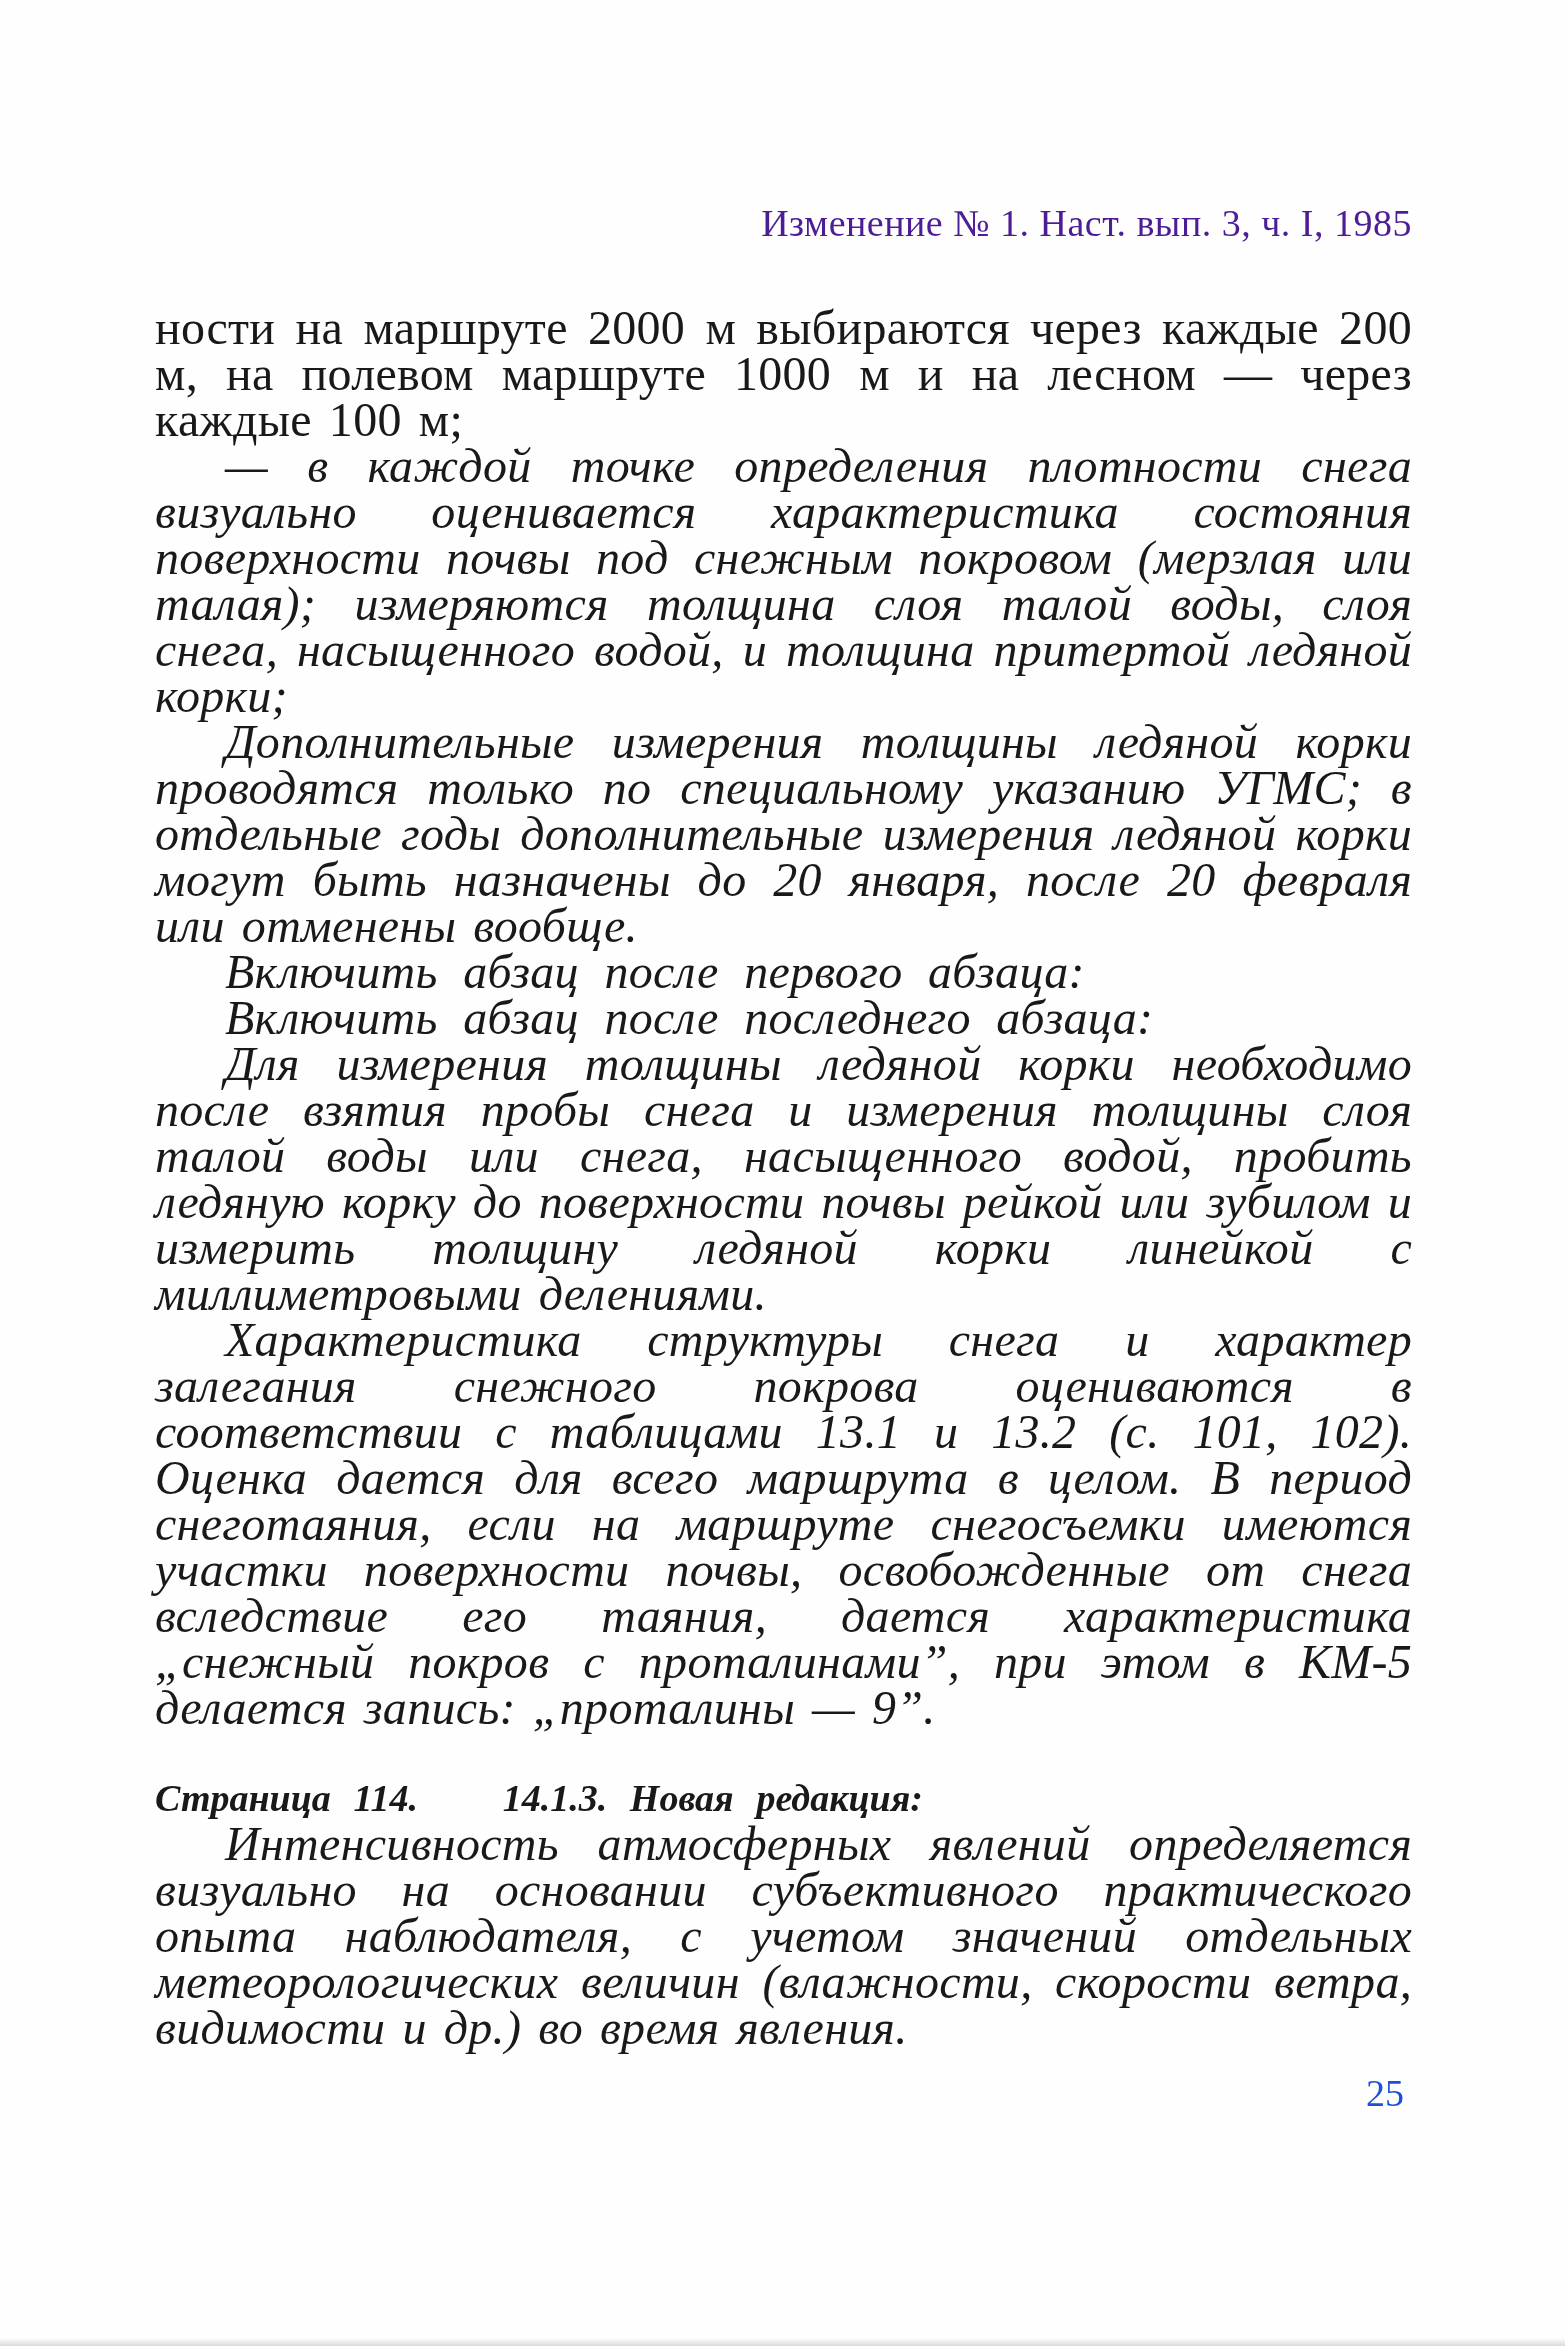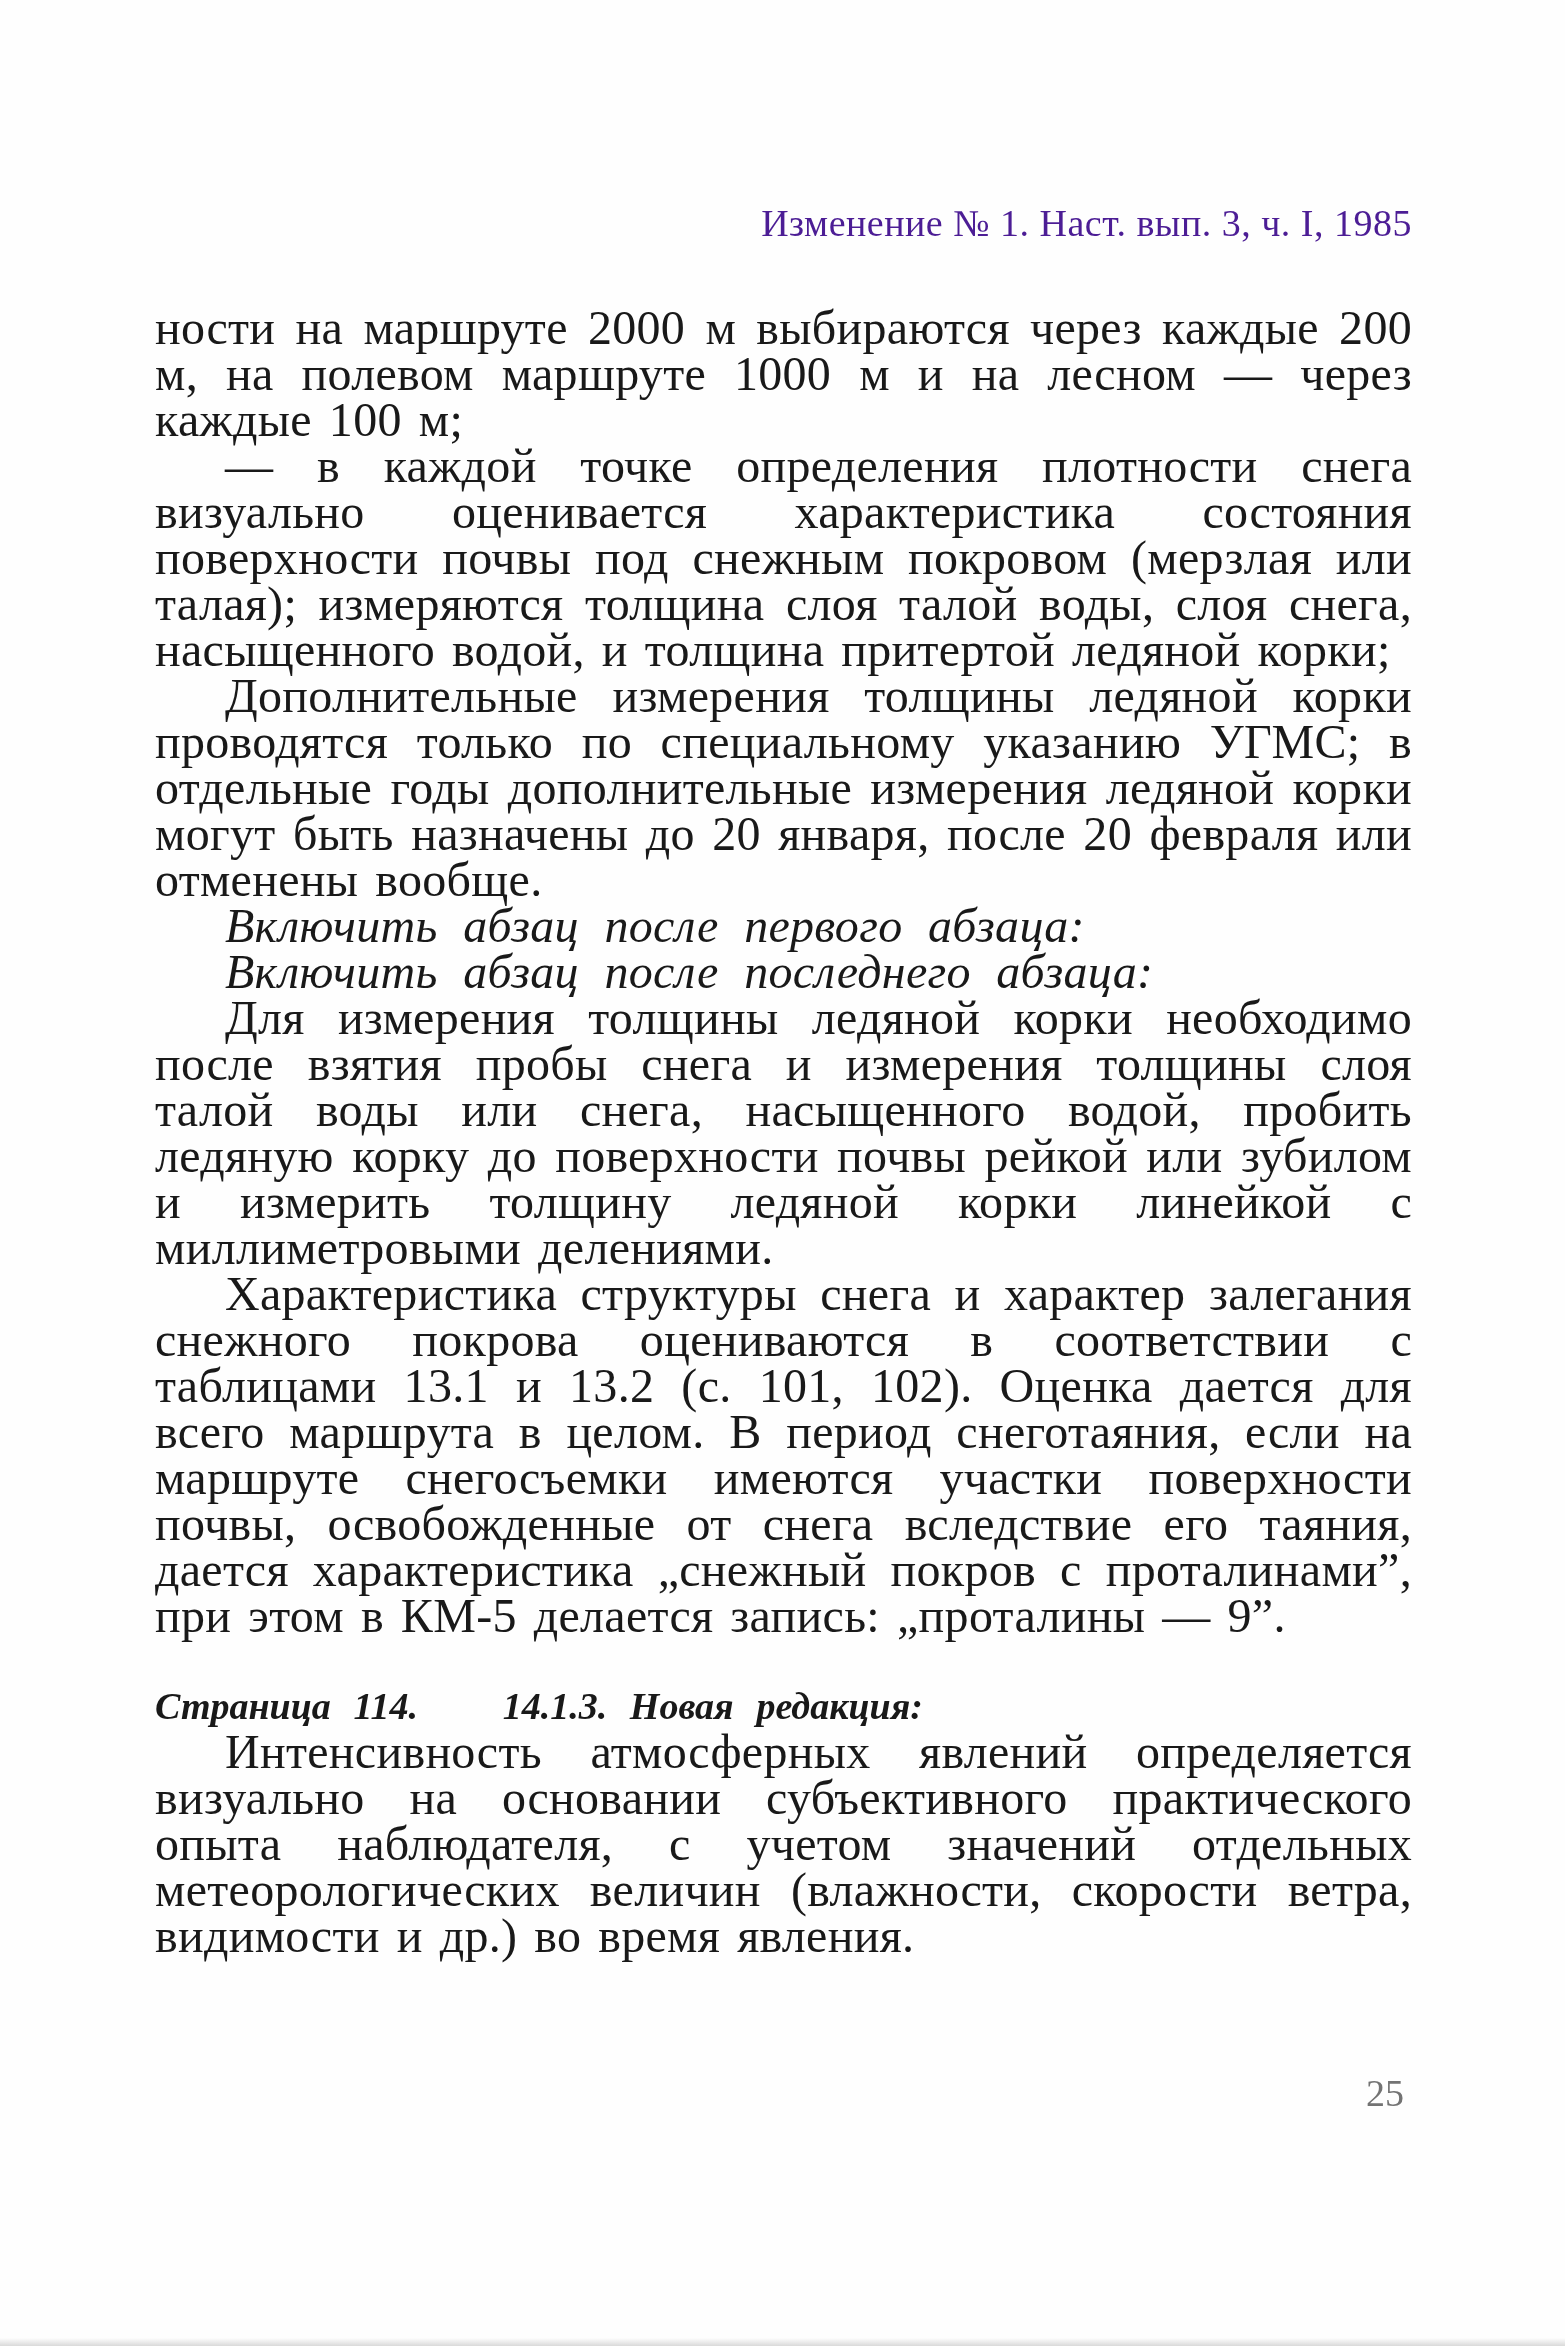--- a/index.html
+++ b/index.html
@@ -42,21 +42,21 @@
 
   .para {
     font-size: 48px;
     line-height: 46px;
     text-align: justify;
     word-spacing: 4.7px;
     letter-spacing: 0.3px;
     color: #191919;
   }
 
-  .para.indent { text-indent: 70px; }
+  .para.indent { text-indent: 70px; font-style: italic; }
 
   .instruction {
     font-style: italic;
     text-align: left;
     word-spacing: 13.2px;
   }
 
   .section-heading {
     margin-top: 26.5px;
     font-style: italic;
@@ -69,21 +69,21 @@
   .section-heading.second { margin-top: 44px; font-weight: bold; }
 
   .heading-ref { margin-left: 62px; }
 
   .page-number {
     position: absolute;
     top: 2071px;
     right: 161px;
     font-size: 38px;
     line-height: 45px;
-    color: #737373;
+    color: #1d4ed8;
   }
 
   .scan-edge-bottom {
     position: absolute;
     left: 0;
     right: 0;
     bottom: 0;
     height: 9.5px;
     background: linear-gradient(to bottom, rgba(0,0,0,0), rgba(90,90,90,0.25));
   }

